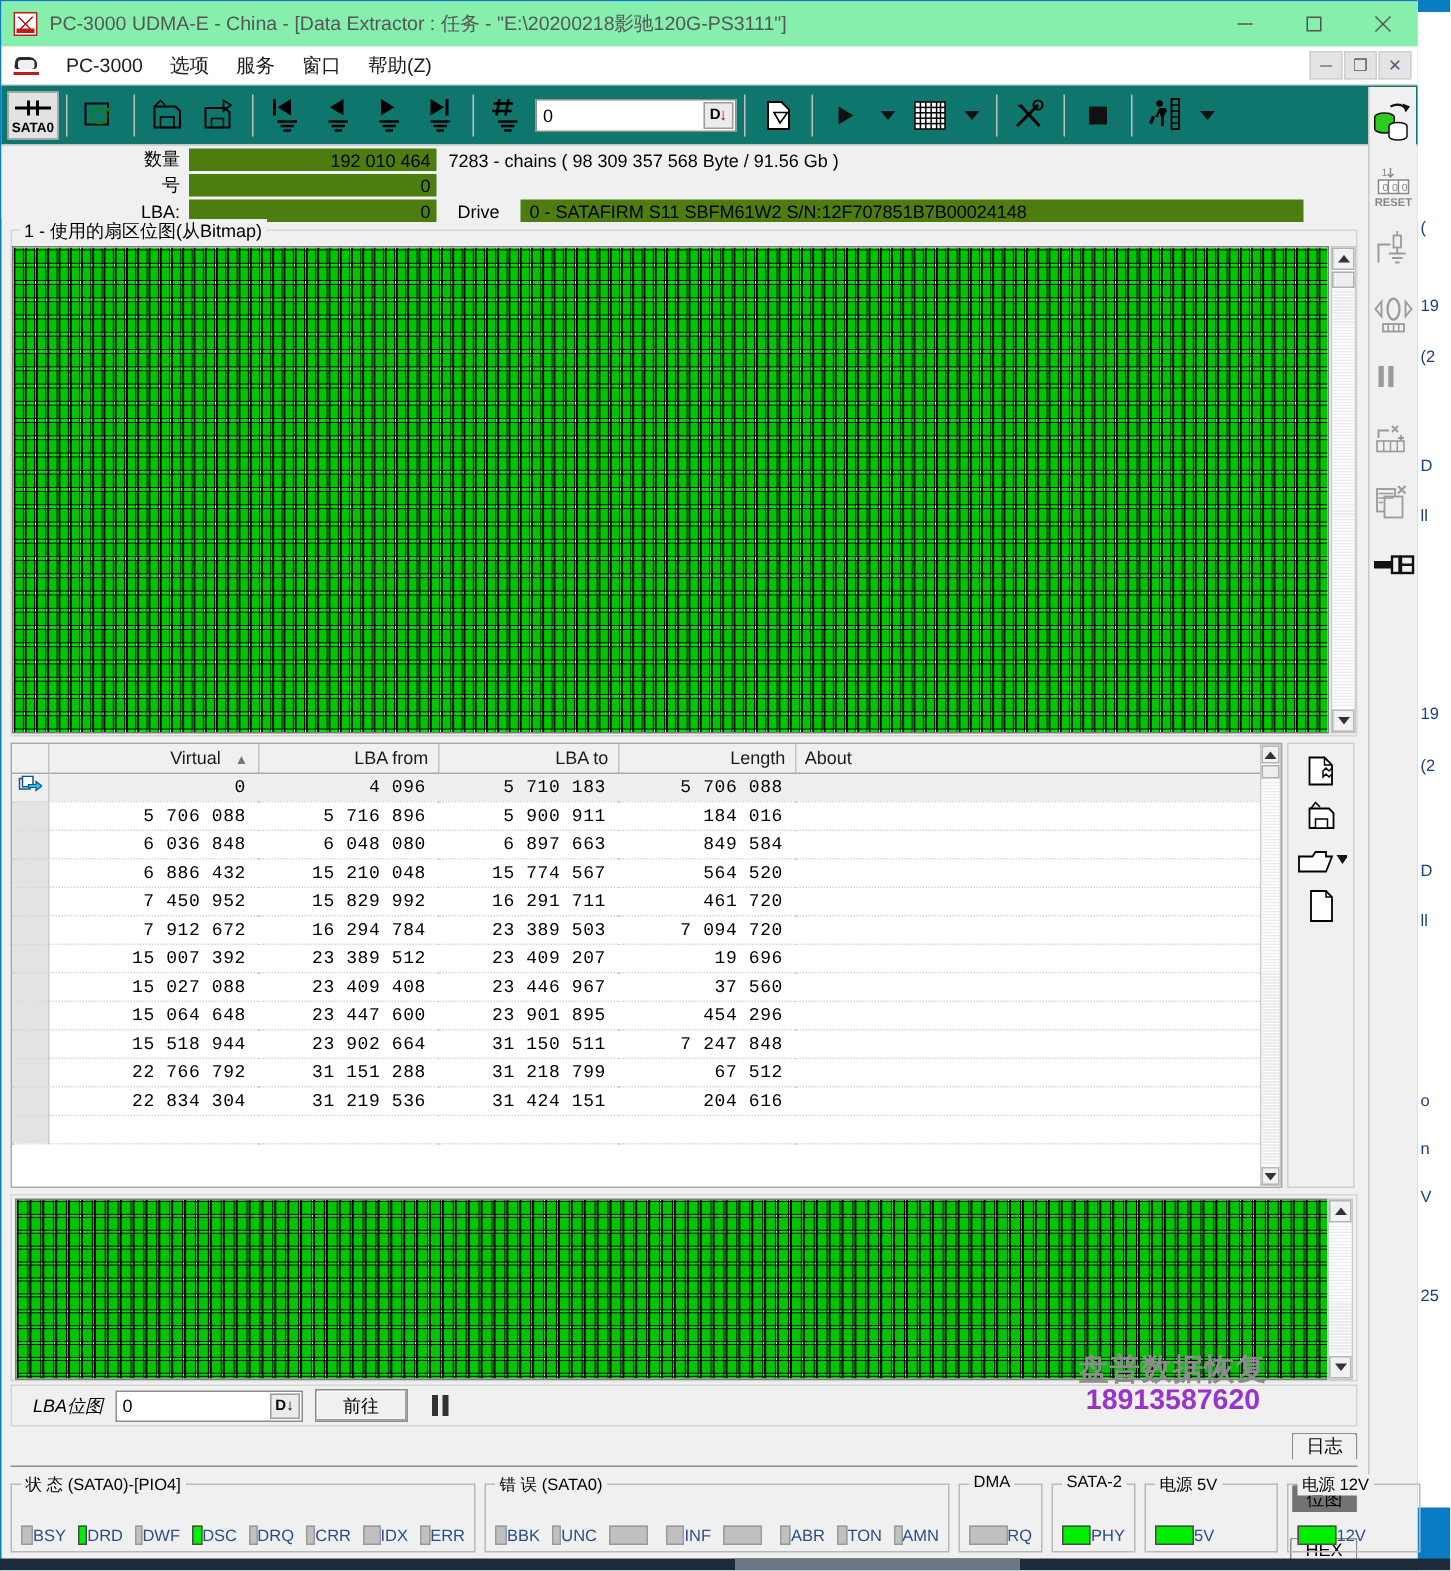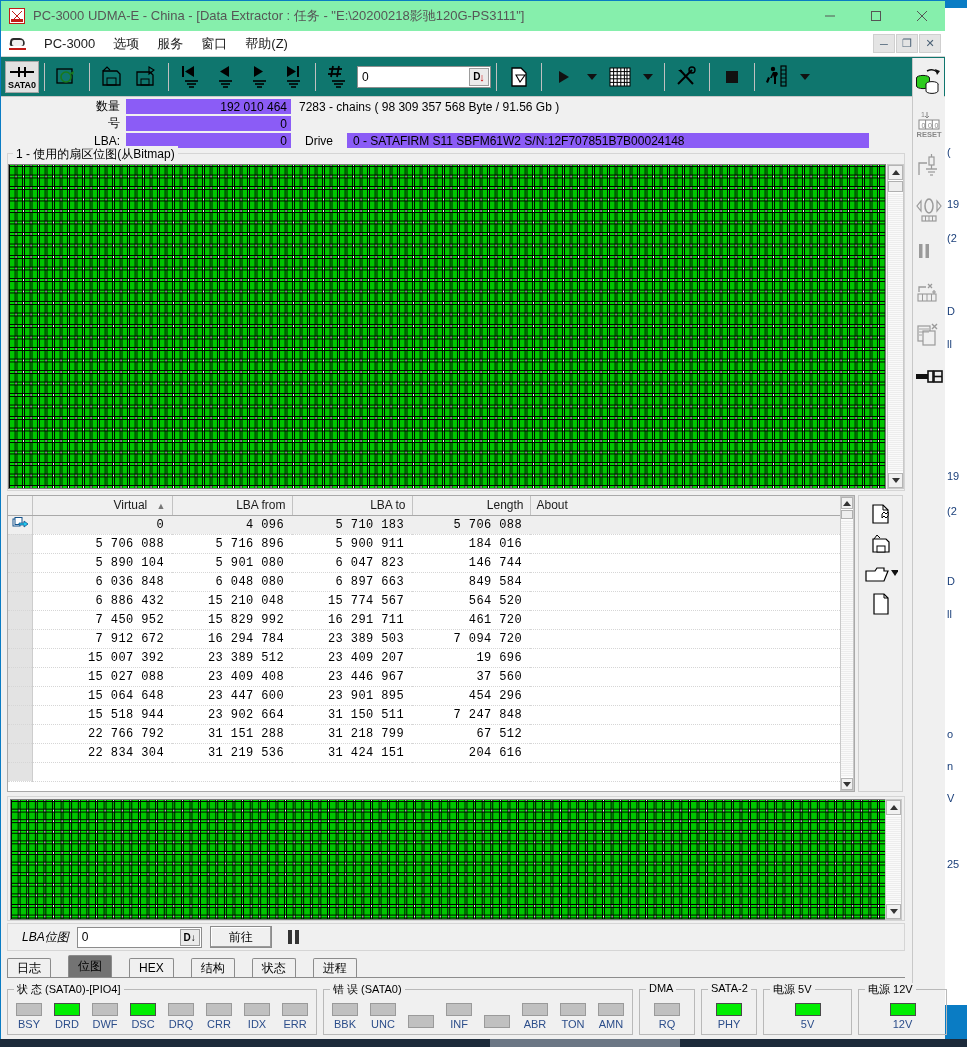--- a/index.html
+++ b/index.html
@@ -136,21 +136,21 @@
   .tri-r { width:0;height:0;border-top:6px solid transparent;border-bottom:6px solid transparent;border-left:10px solid #111; }
 
   
   .info {
     position: relative; height: 49px; background: #f0f0f0; padding-top: 2px;
     font-size: 12px; color: #000;
   }
   .info-row { display: flex; align-items: center; height: 15px; margin-bottom: 2px; }
   .info-label { width: 125px; text-align: right; padding-right: 6px; font-family: "Liberation Sans", sans-serif; }
   .info-box {
-    background: #8b5cf6; height: 15px; display: flex; align-items: center;
+    background: #4d7c0f; height: 15px; display: flex; align-items: center;
     justify-content: flex-end; padding-right: 4px; font-family: "Liberation Sans", sans-serif;
   }
   .info-extra { padding-left: 8px; white-space: nowrap; font-family: "Liberation Sans", sans-serif; }
 
   
   .group1 {
     position: absolute; left: 6px; top: 152px; width: 898px; height: 338px;
   }
   .group1-title {
     position: absolute; left: 6px; top: -7px; background: #f0f0f0; padding: 0 3px;
@@ -279,21 +279,21 @@
     display: flex; align-items: center; justify-content: center;
     font-size: 12px; color: #000; font-family: "Liberation Sans", sans-serif;
     box-shadow: inset -1px -1px 0 #9a9a9a, inset 1px 1px 0 #ffffff;
   }
   .pause-ic { display: flex; gap: 3px; margin-left: 8px; }
   .pause-ic span { display:block; width: 4px; height: 14px; background: #333; }
 
   
   .tabs {
     position: absolute; left: 6px; top: 954px; width: 898px; height: 22px;
-    display: flex; align-items: flex-end; gap: 17px;
+    display: flex; align-items: flex-end; gap: 17px; flex-direction: column;
   }
   .tab {
     height: 19px; padding: 0 9px; background: #f0f0f0; border: 1px solid #8c8c8c;
     border-bottom: none; display: flex; align-items: center;
     font-size: 12px; color: #000; font-family: "Liberation Sans", sans-serif;
     border-radius: 2px 2px 0 0;
   }
   .tab.active { height: 22px; background: #737373; font-weight: normal; }
   .tab-underline {
     position: absolute; left: 6px; top: 976px; width: 898px; height: 7px;
@@ -304,21 +304,21 @@
   .statusrow { position: absolute; left: 6px; top: 988px; height: 52px; display: flex; gap: 6px; }
   .sgroup {
     position: relative; border: 1px solid #b9b9b9; height: 46px; padding: 0 6px;
     display: flex; align-items: flex-end; gap: 8px; padding-bottom: 4px;
   }
   .sgroup .glabel {
     position: absolute; left: 6px; top: -8px; background: #f0f0f0; padding: 0 3px;
     font-size: 11px; color: #000; white-space: nowrap;
     font-family: "Liberation Sans", sans-serif;
   }
-  .led-wrap { display: flex; flex-direction: column; align-items: center; width: 30px; }
+  .led-wrap { display: flex; flex-direction: row; align-items: center; width: 30px; }
   .led { width: 26px; height: 13px; border: 1px solid #9a9a9a; background: #c0c0c0; }
   .led.on { background: #00ee00; border-color: #4a4a4a; }
   .led-lbl { font-size: 11px; color: #2b4d8a; margin-top: 2px; font-family: "Liberation Sans", sans-serif; }
 
   
   .taskstrip {
     position: absolute; left: 0; bottom: 0; width: 967px; height: 8px; background: #1c2a3a;
   }
   .taskstrip .seg { position: absolute; left: 490px; top: 0; width: 190px; height: 8px; background: #6b7785; }
 </style>
@@ -629,28 +629,20 @@
           <tr>
             <td class="marker"></td>
             <td>5 706 088</td>
             <td>5 716 896</td>
             <td>5 900 911</td>
             <td>184 016</td>
             <td class="about"></td>
           </tr>
           <tr>
             <td class="marker"></td>
-            <td>5 890 104</td>
-            <td>5 901 080</td>
-            <td>6 047 823</td>
-            <td>146 744</td>
-            <td class="about"></td>
-          </tr>
-          <tr>
-            <td class="marker"></td>
             <td>6 036 848</td>
             <td>6 048 080</td>
             <td>6 897 663</td>
             <td>849 584</td>
             <td class="about"></td>
           </tr>
           <tr>
             <td class="marker"></td>
             <td>6 886 432</td>
             <td>15 210 048</td>
@@ -782,20 +774,24 @@
         <div class="sb-btn" style="position:absolute;left:0;top:0;">
           <div class="tri-up"></div>
         </div>
         <div class="track" style="top:16px;bottom:16px;"></div>
         <div class="sb-btn" style="position:absolute;left:0;bottom:0;">
           <div class="tri-dn"></div>
         </div>
       </div>
     </div>
 
+    <div class="watermark">
+      <div class="wm1">盘普数据恢复</div>
+      <div class="wm2">18913587620</div>
+    </div>
 
     <div class="lbabar">
       <span class="lbl">LBA位图</span>
       <span class="inp">
         <span class="val">0</span>
         <span class="dbtn" style="position:absolute;right:1px;top:1px;width:20px;height:17px;background:#ebebeb;border:1px solid #9c9c9c;display:flex;align-items:center;justify-content:center;font-size:10px;font-weight:bold;">
           <span>D</span>
             <span class="arr">↓</span>
         </span>
       </span>

